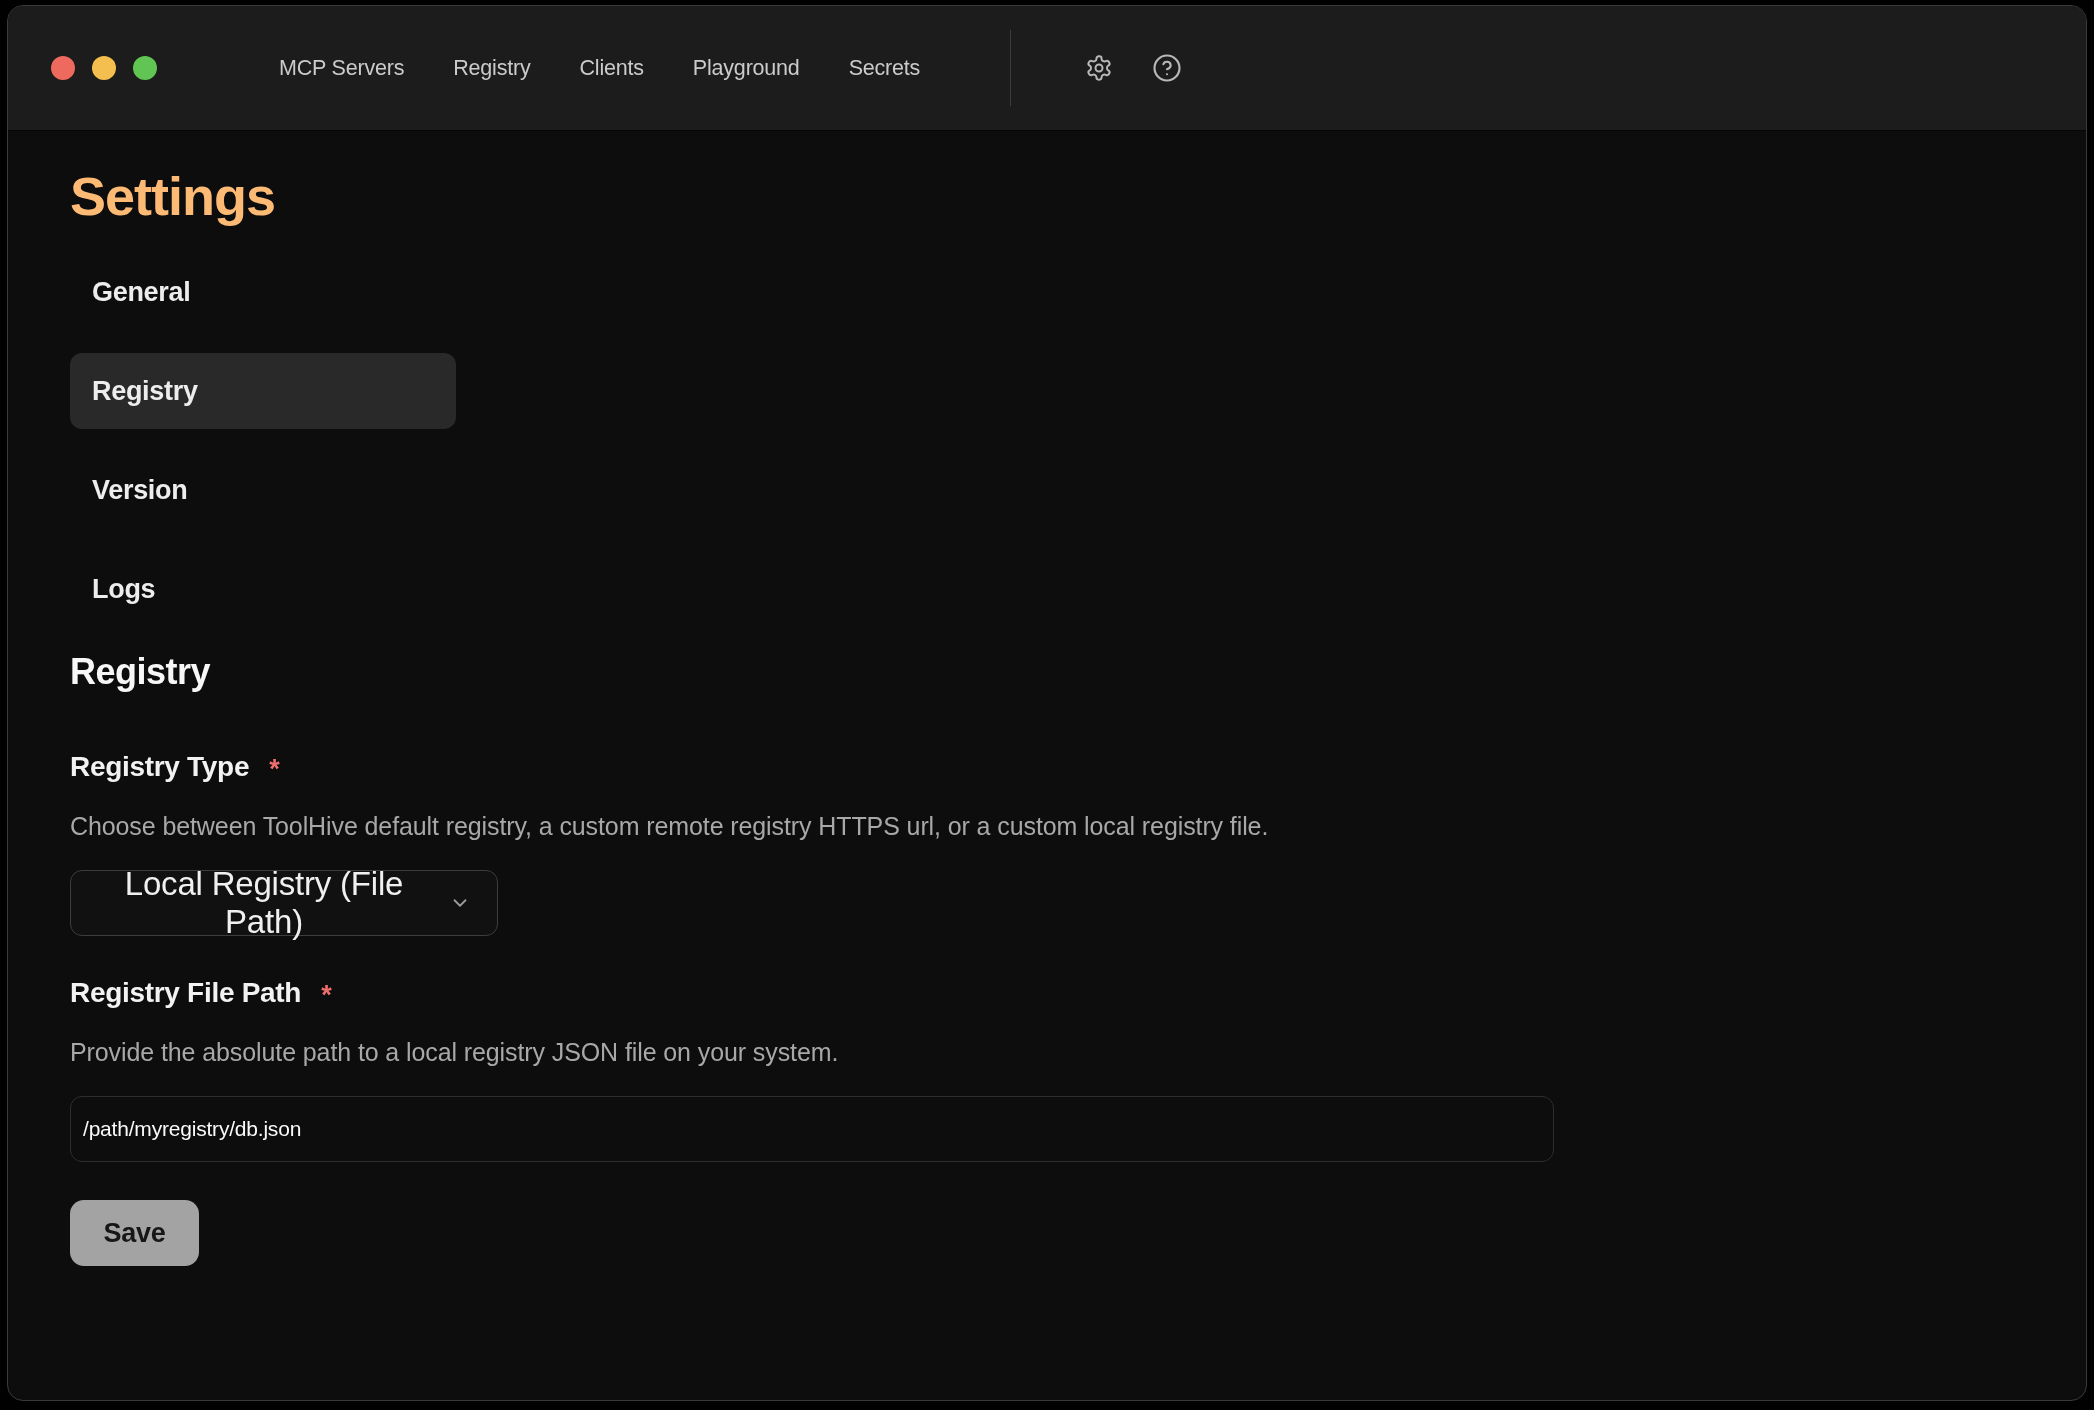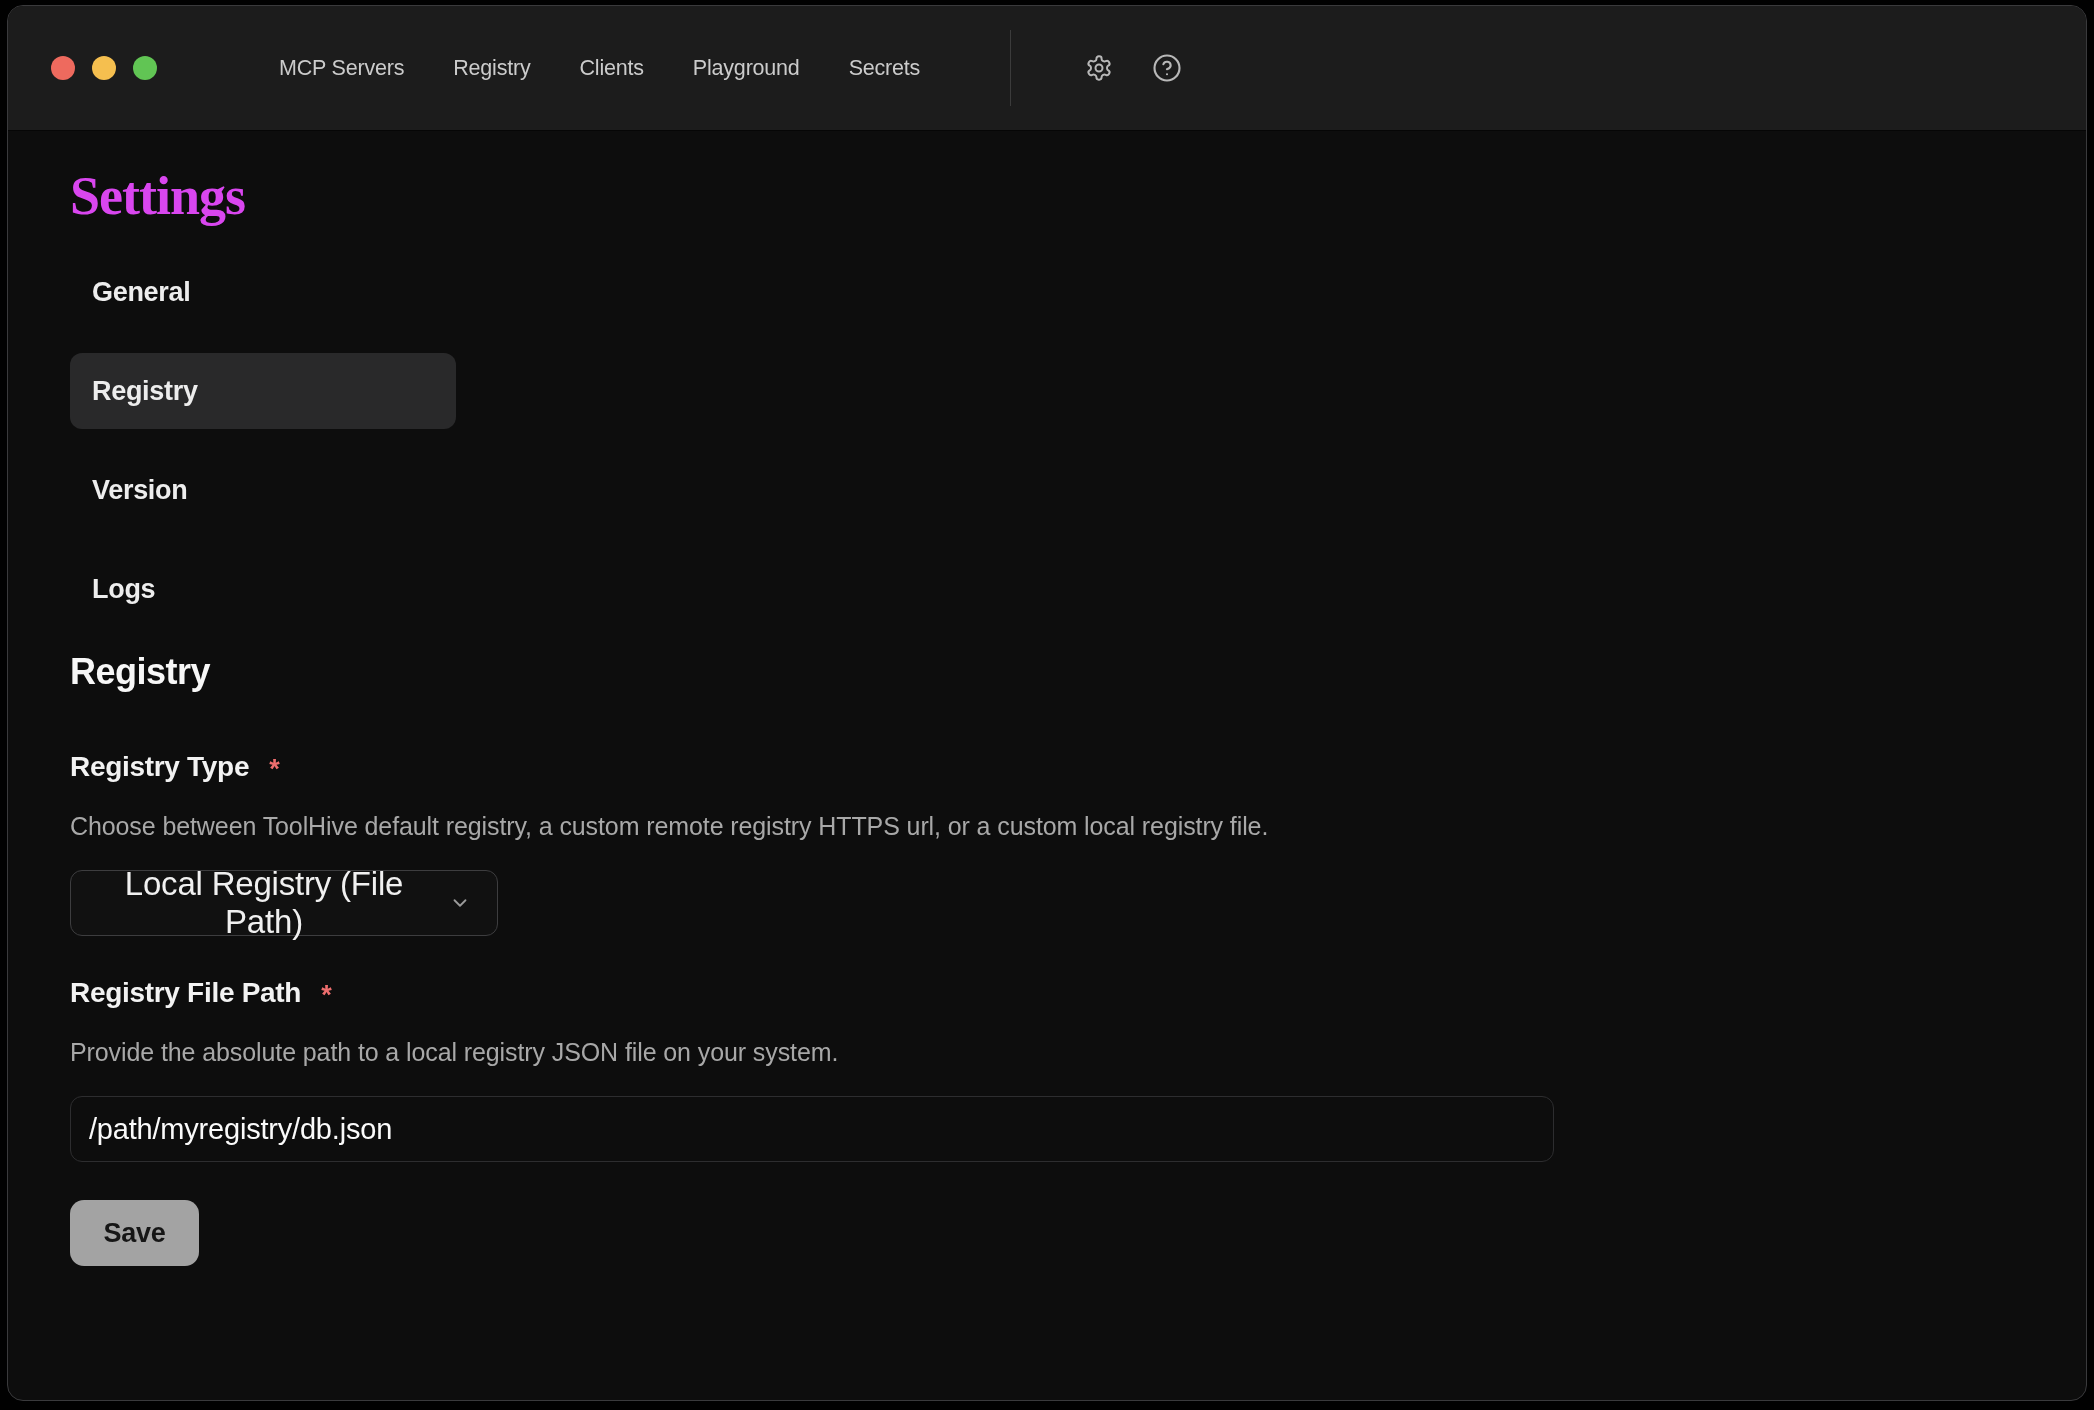--- a/index.html
+++ b/index.html
@@ -65,24 +65,23 @@
     background: none; border: none; color: inherit;
     width: 32px; height: 32px;
     display: flex; align-items: center; justify-content: center;
     padding: 0;
   }
   
   .page { padding: 30px 70px 0 62px; }
   .page-title {
     font-size: 54px;
     font-weight: 800;
-    color: #d946ef;
+    color: #fdba74;
     letter-spacing: -1px;
     line-height: 70px;
-    font-family: Liberation Serif, serif;
   }
   .layout { display: flex; margin-top: 23px; flex-direction: column; }
   
   .sidebar { width: 386px; flex: none; margin-right: 78px; }
   .sidebar-item {
     height: 76px;
     display: flex;
     align-items: center;
     padding: 0 22px;
     margin-bottom: 23px;
@@ -147,23 +146,23 @@
     letter-spacing: -0.2px;
   }
   .select-chevron { color: #9b9b9b; flex: none; margin-left: 18px; }
   .text-input {
     margin-top: 28px;
     width: 1484px;
     height: 66px;
     background: transparent;
     border: 1px solid #2d2d2f;
     border-radius: 12px;
-    padding: 0 18px;
+    padding: 0 12px;
     font-family: inherit;
-    font-size: 29px;
+    font-size: 21px;
     color: #fafafa;
     letter-spacing: -0.2px;
     outline: none;
     display: block;
   }
   .save-button {
     margin-top: 38px;
     width: 129px;
     height: 66px;
     background: #a3a3a3;

